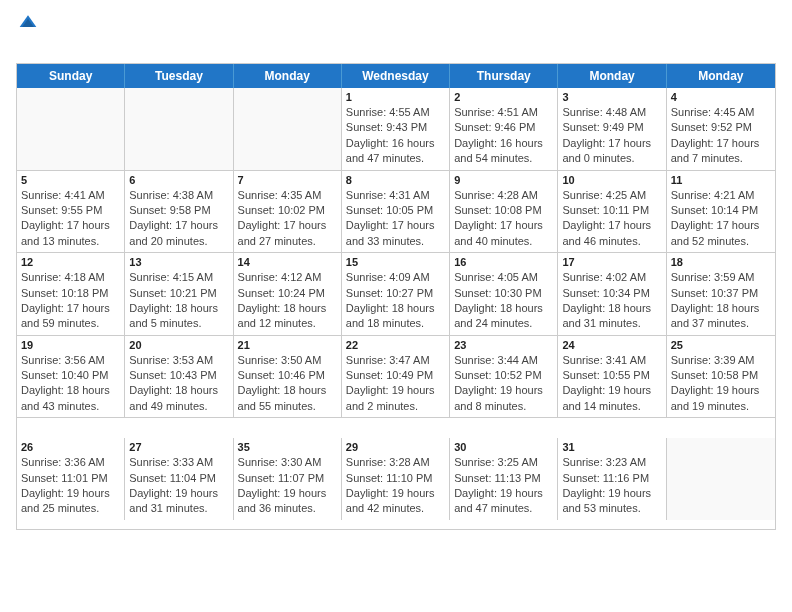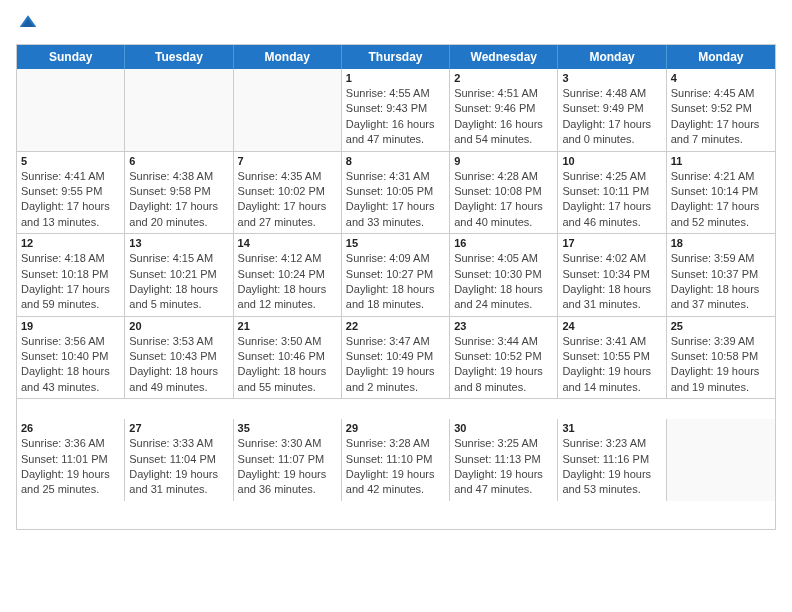--- a/index.html
+++ b/index.html
@@ -9,20 +9,21 @@
       width: 792px;
       height: 612px;
       overflow: hidden;
     }
     .page {
       width: 792px;
       height: 542px;
       padding: 12px 16px;
       display: flex;
       flex-direction: column;
+      gap: 19px;
     }
     .header {
       display: flex;
       justify-content: space-between;
       align-items: flex-start;
       margin-bottom: 8px;
     }
     .logo {
       display: flex;
       align-items: center;
@@ -124,22 +125,22 @@
       <div class="main-title"></div>
       <div class="subtitle"></div>
     </div>
   </div>
 
   <div class="calendar">
     <div class="cal-header-row">
     <div class="cal-header-cell">Sunday</div>
         <div class="cal-header-cell">Tuesday</div>
         <div class="cal-header-cell">Monday</div>
+        <div class="cal-header-cell">Wednesday</div>
         <div class="cal-header-cell">Thursday</div>
-        <div class="cal-header-cell">Wednesday</div>
         <div class="cal-header-cell">Monday</div>
         <div class="cal-header-cell">Monday</div>
       </div>
     <div class="cal-body" id="cal-body">
     <div class="cal-row">
           <div class="cal-cell empty"></div>
           <div class="cal-cell empty"></div>
           <div class="cal-cell empty"></div>
           <div class="cal-cell">
             <div class="day-num">1</div>

